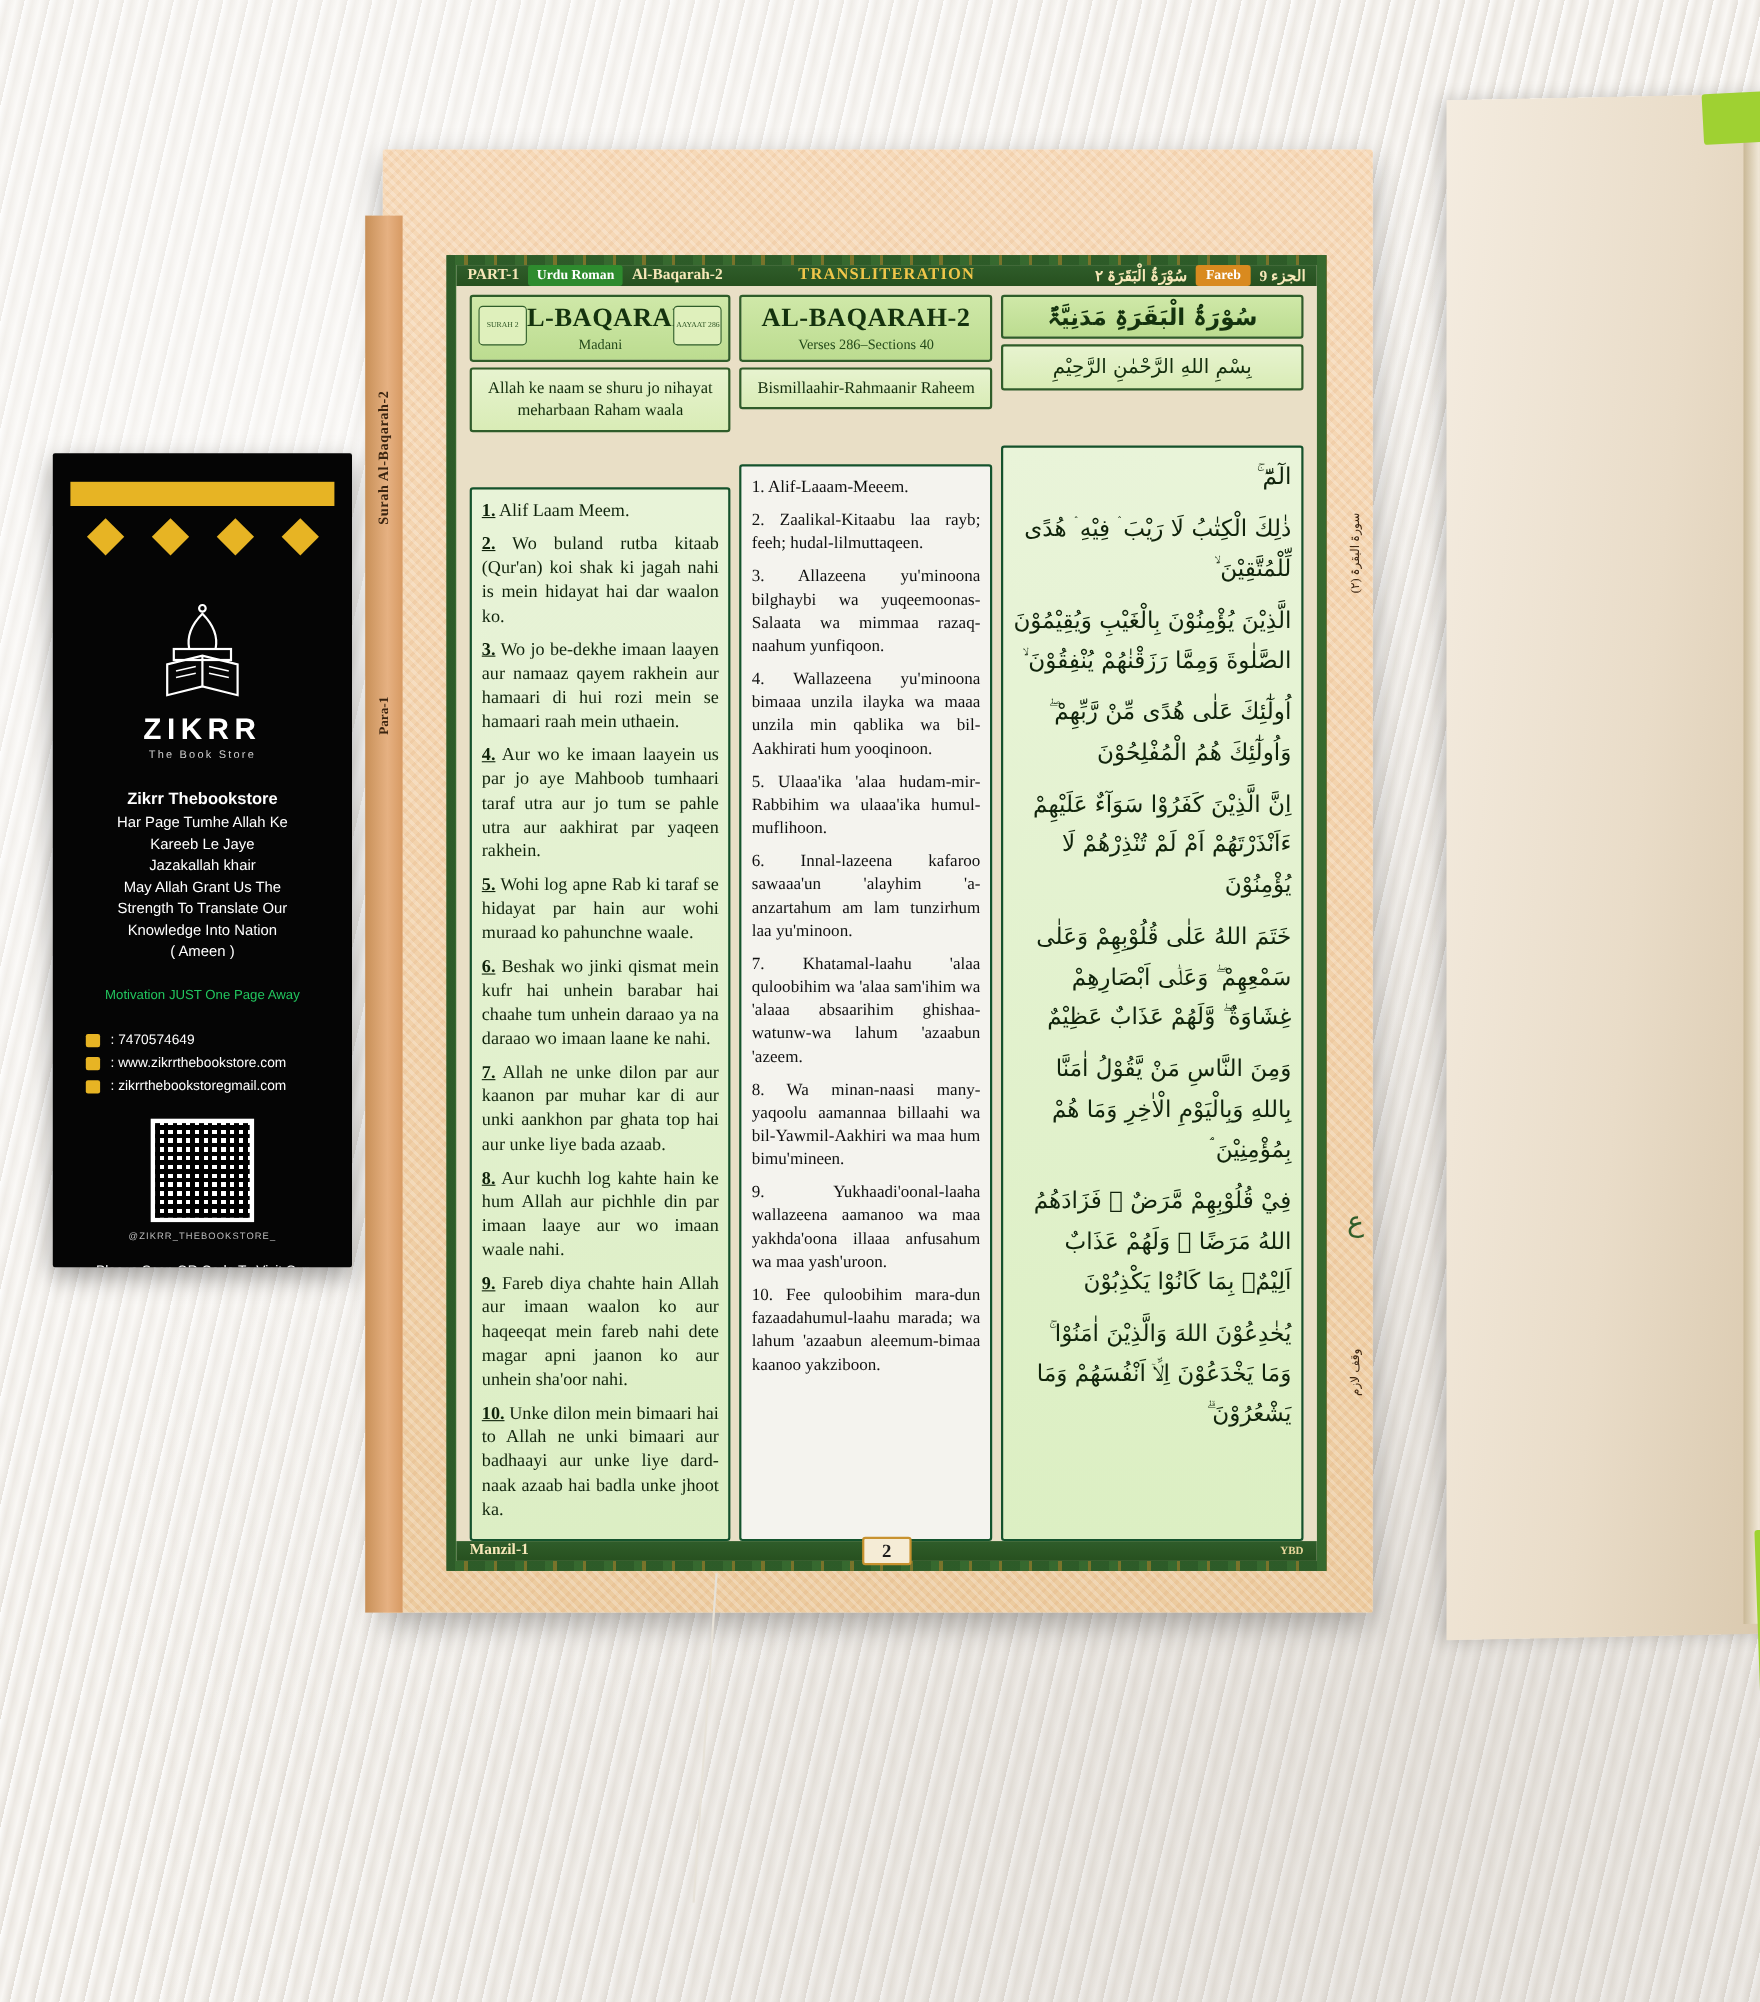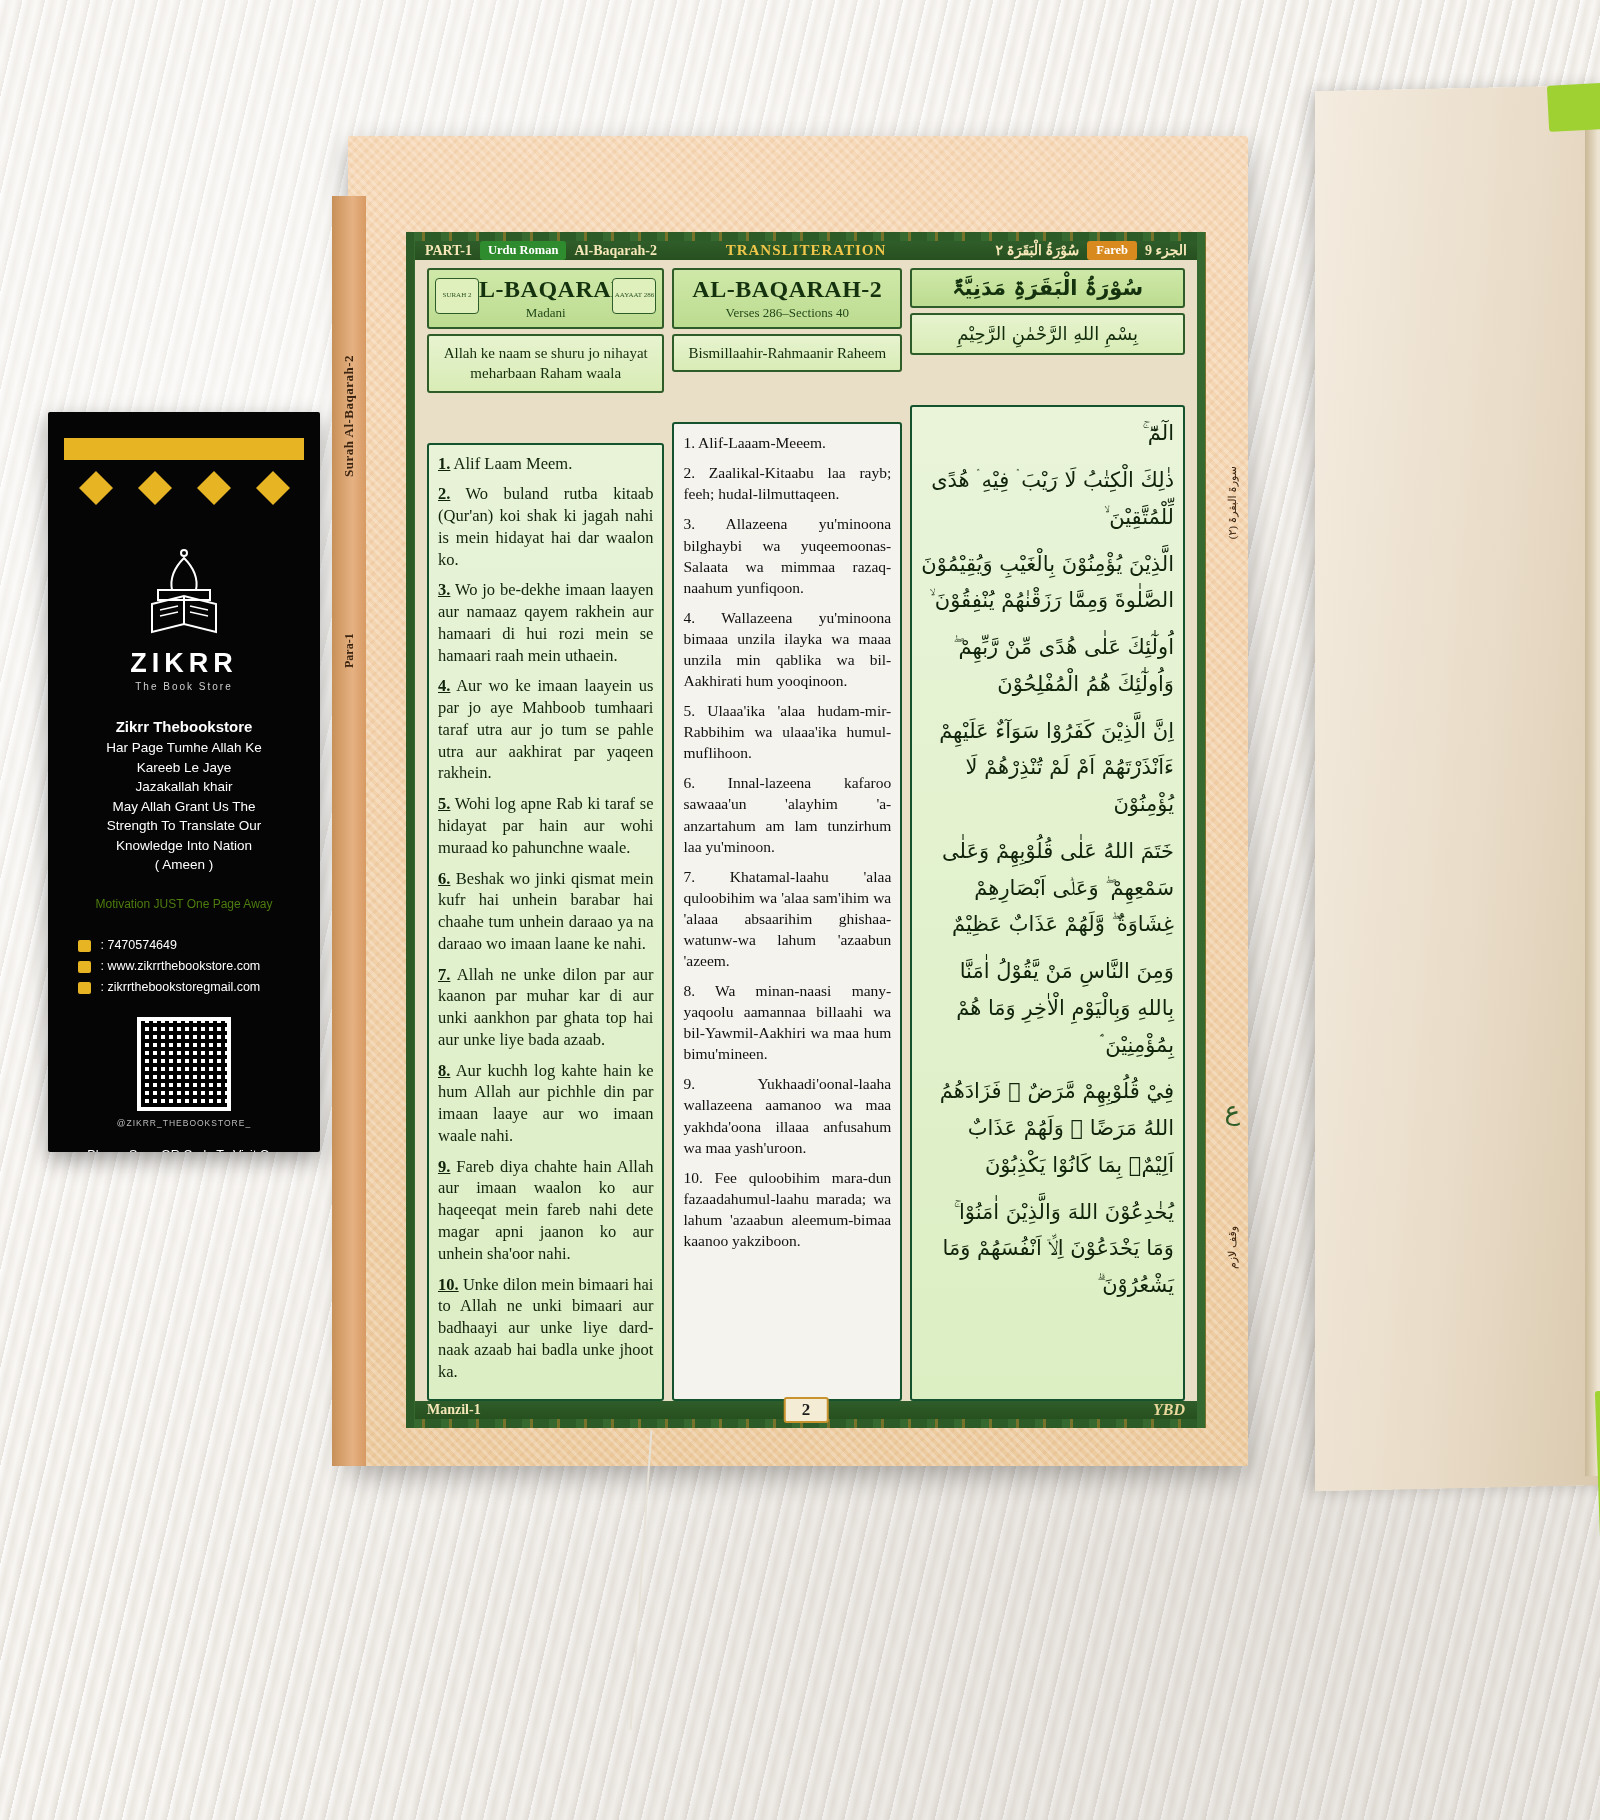--- a/index.html
+++ b/index.html
@@ -33,21 +33,21 @@
   }
   .bm-bar{height:22px;background:#e7b424;margin:26px 16px 0 16px;}
   .bm-diamonds{display:flex;justify-content:space-around;align-items:center;margin:16px 18px 0 18px;}
   .bm-diamonds i{display:block;width:24px;height:24px;background:#e7b424;transform:rotate(45deg);}
   .bm-logo{margin-top:46px;display:flex;flex-direction:column;align-items:center;}
   .bm-logo svg{display:block;}
   .bm-brand{font-size:27px;letter-spacing:5px;font-weight:bold;margin-top:6px;}
   .bm-sub{font-size:10px;letter-spacing:2px;color:#cfcfcf;margin-top:2px;}
   .bm-title{font-size:15px;font-weight:bold;margin-top:26px;}
   .bm-lines{font-size:13.5px;line-height:1.45;margin-top:3px;padding:0 14px;}
-  .bm-motiv{font-size:12px;margin-top:22px;color:#4d7c0f;}
+  .bm-motiv{font-size:12px;margin-top:22px;color:#22c55e;}
   .bm-contact{font-size:12.5px;margin-top:24px;line-height:1.7;text-align:left;padding-left:30px;}
   .bm-contact span.ic{display:inline-block;width:13px;height:12px;margin-right:6px;vertical-align:middle;border-radius:2px;}
   .ic-phone{background:#e7b424;}
   .ic-web{background:#e7b424;}
   .ic-mail{background:#e7b424;}
   .bm-qr{width:94px;height:94px;margin:18px auto 0 auto;background:#fff;padding:4px;box-sizing:border-box;}
   .bm-qr .qr{width:100%;height:100%;
      background-image:
        repeating-linear-gradient(90deg,#000 0 4px,#fff 4px 8px),
        repeating-linear-gradient(0deg,#000 0 4px,transparent 4px 8px);
@@ -178,21 +178,21 @@
   .ftr{
     height:40px;background:linear-gradient(180deg,#2f5d2a,#27501f);
     display:flex;align-items:center;justify-content:space-between;padding:0 12px;
     color:#f6e7b8;font-size:14px;font-weight:bold;position:relative;
   }
   .page-num{
     position:absolute;left:50%;transform:translateX(-50%);
     background:#f5ecd6;color:#1d1d1d;border:2px solid #c8922f;border-radius:3px;
     padding:1px 16px;font-size:17px;
   }
-  .ybd{font-size:16px;color:#e9d79c;font-style:italic;}
+  .ybd{font-size:10px;color:#e9d79c;}
 
   
   .side-mark{
     position:absolute;right:10px;font-size:11px;color:#3a2410;writing-mode:vertical-rl;
     transform:rotate(180deg);letter-spacing:1px;
   }
   .sm1{top:330px;}
   .sm3{top:1090px;}
   .ain{
     position:absolute;right:8px;top:960px;font-size:26px;color:#2f5d2a;font-family:"DejaVu Sans",sans-serif;

